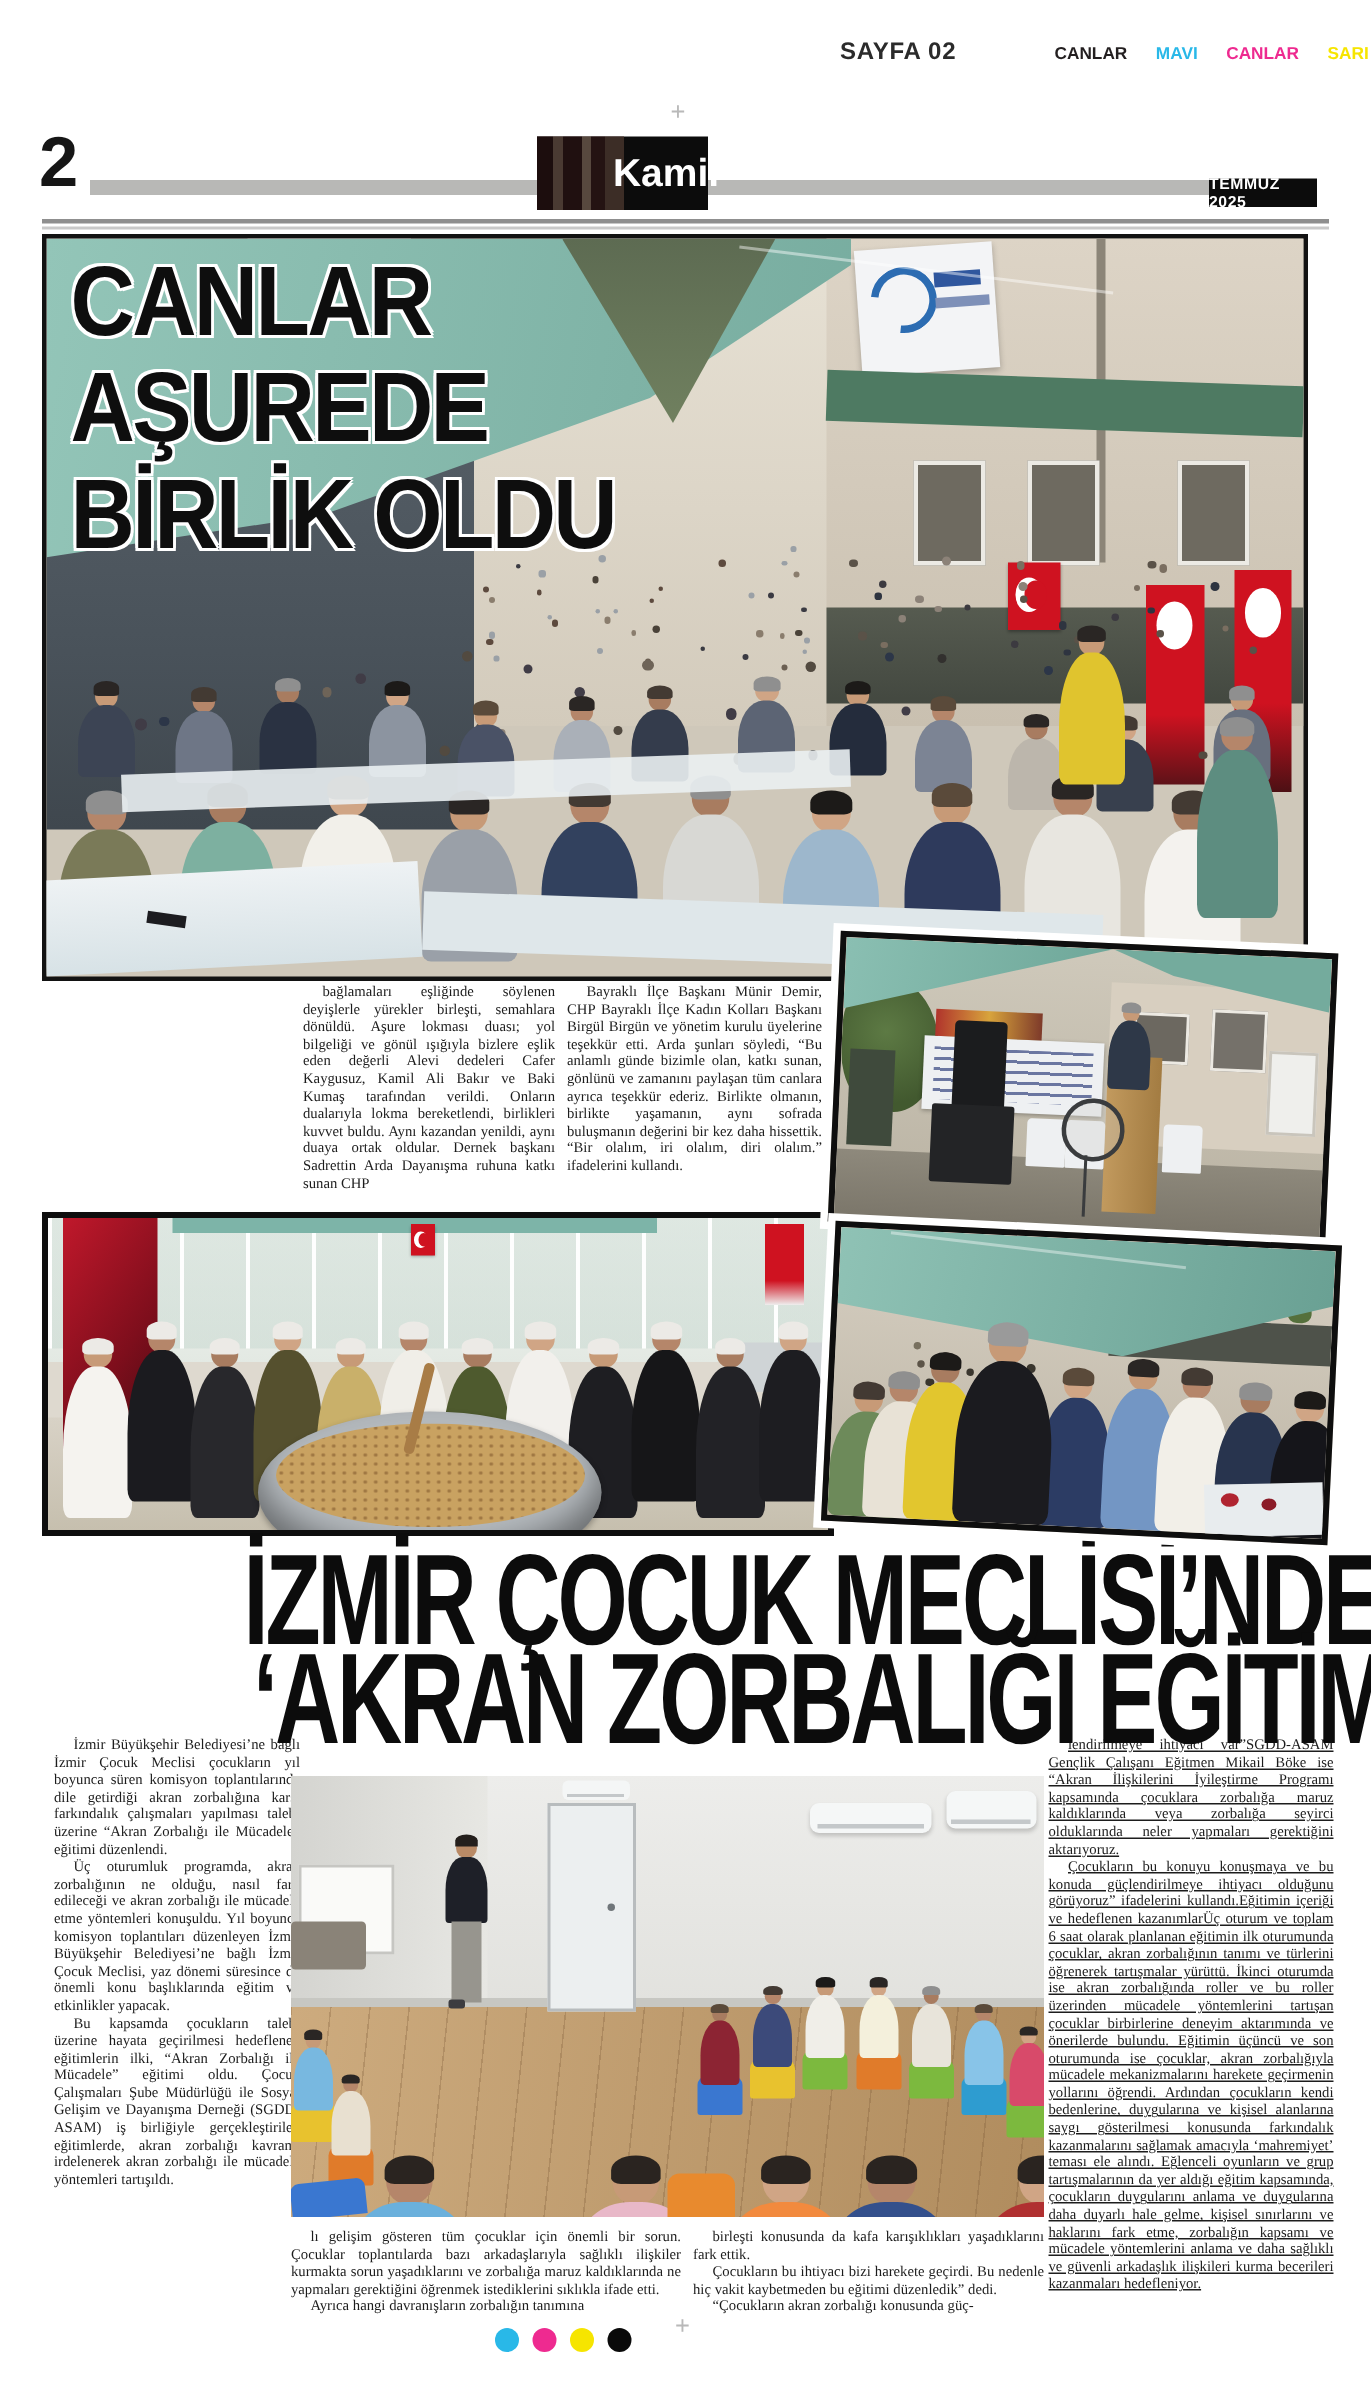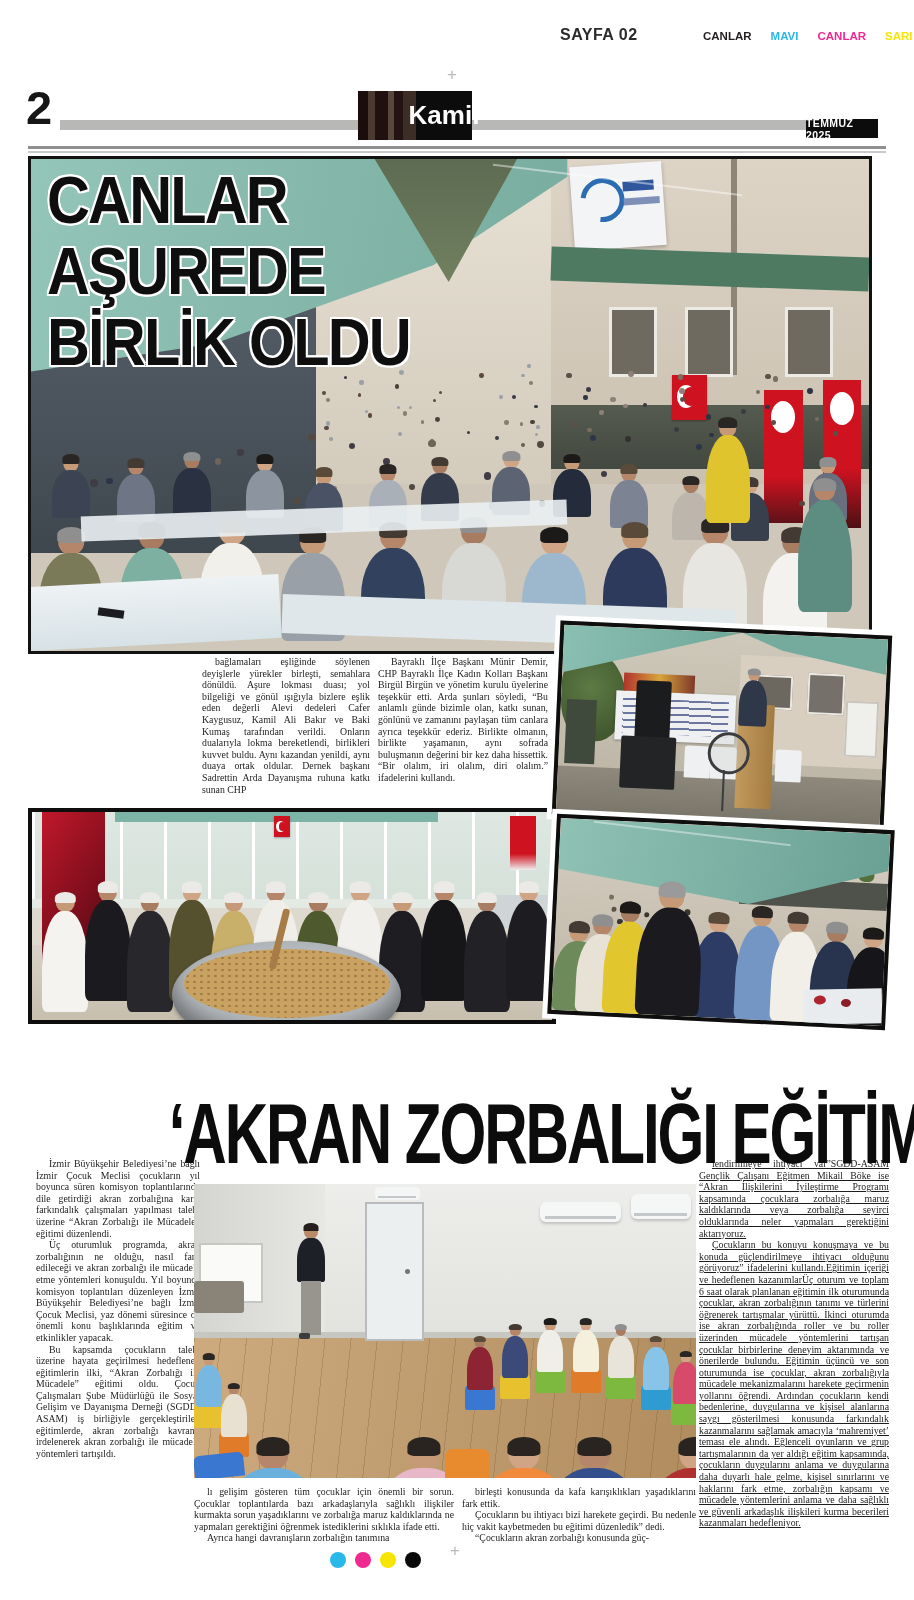--- a/index.html
+++ b/index.html
@@ -549,20 +549,21 @@
           <div class="dec" style="left: 50%; transform: translateX(-50%); top: -2px; width: 27.6px; height: 15.872px; border-radius: 50% 50% 20% 20%; background: rgb(154, 154, 154);"></div>
           <div class="dec" style="left: 0px; top: 23.552px; width: 100%; height: 108.448px; border-radius: 45% 45% 10% 10% / 55% 55% 8% 8%; background: rgb(27, 27, 31);"></div>
         </div>
         <div class="dec" style="left: 76%; bottom: 0px; width: 24%; height: 18%; background: rgb(232, 236, 238); transform: rotate(-4deg);">
           <div class="dec" style="left: 14%; top: 18%; width: 12px; height: 9px; border-radius: 50%; background: rgb(176, 36, 48);"></div>
           <div class="dec" style="left: 48%; top: 30%; width: 10px; height: 8px; border-radius: 50%; background: rgb(140, 28, 40);"></div>
         </div>
       </div>
   </div>
 
+  <div class="abs h2 h2a"><span>İZMİR ÇOCUK MECLİSİ’NDE</span></div>
   <div class="abs h2 h2b"><span>‘AKRAN ZORBALIĞI EĞİTİMİ’</span></div>
 
   <div class="abs col a2L">
     <p>İzmir Büyükşehir Belediyesi’ne bağlı İzmir Çocuk Meclisi çocukların yıl boyunca süren komisyon toplantılarında dile getirdiği akran zorbalığına karşı farkındalık çalışmaları yapılması talebi üzerine “Akran Zorbalığı ile Mücadele” eğitimi düzenlendi.</p>
     <p>Üç oturumluk programda, akran zorbalığının ne olduğu, nasıl fark edileceği ve akran zorbalığı ile mücadele etme yöntemleri konuşuldu. Yıl boyunca komisyon toplantıları düzenleyen İzmir Büyükşehir Belediyesi’ne bağlı İzmir Çocuk Meclisi, yaz dönemi süresince de önemli konu başlıklarında eğitim ve etkinlikler yapacak.</p>
     <p>Bu kapsamda çocukların talebi üzerine hayata geçirilmesi hedeflenen eğitimlerin ilki, “Akran Zorbalığı ile Mücadele” eğitimi oldu. Çocuk Çalışmaları Şube Müdürlüğü ile Sosyal Gelişim ve Dayanışma Derneği (SGDD-ASAM) iş birliğiyle gerçekleştirilen eğitimlerde, akran zorbalığı kavramı irdelenerek akran zorbalığı ile mücadele yöntemleri tartışıldı.</p>
   </div>
 
   <div class="abs photo photo-class">
     <div class="sc" id="sc-class">

